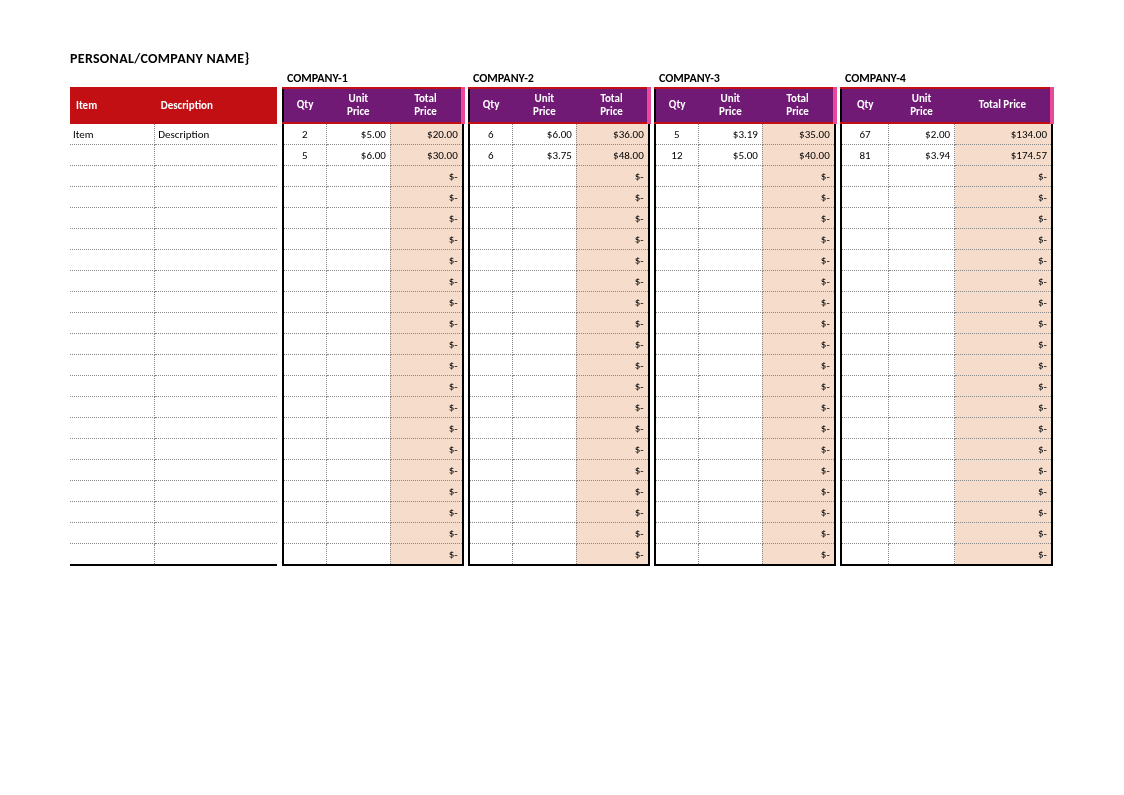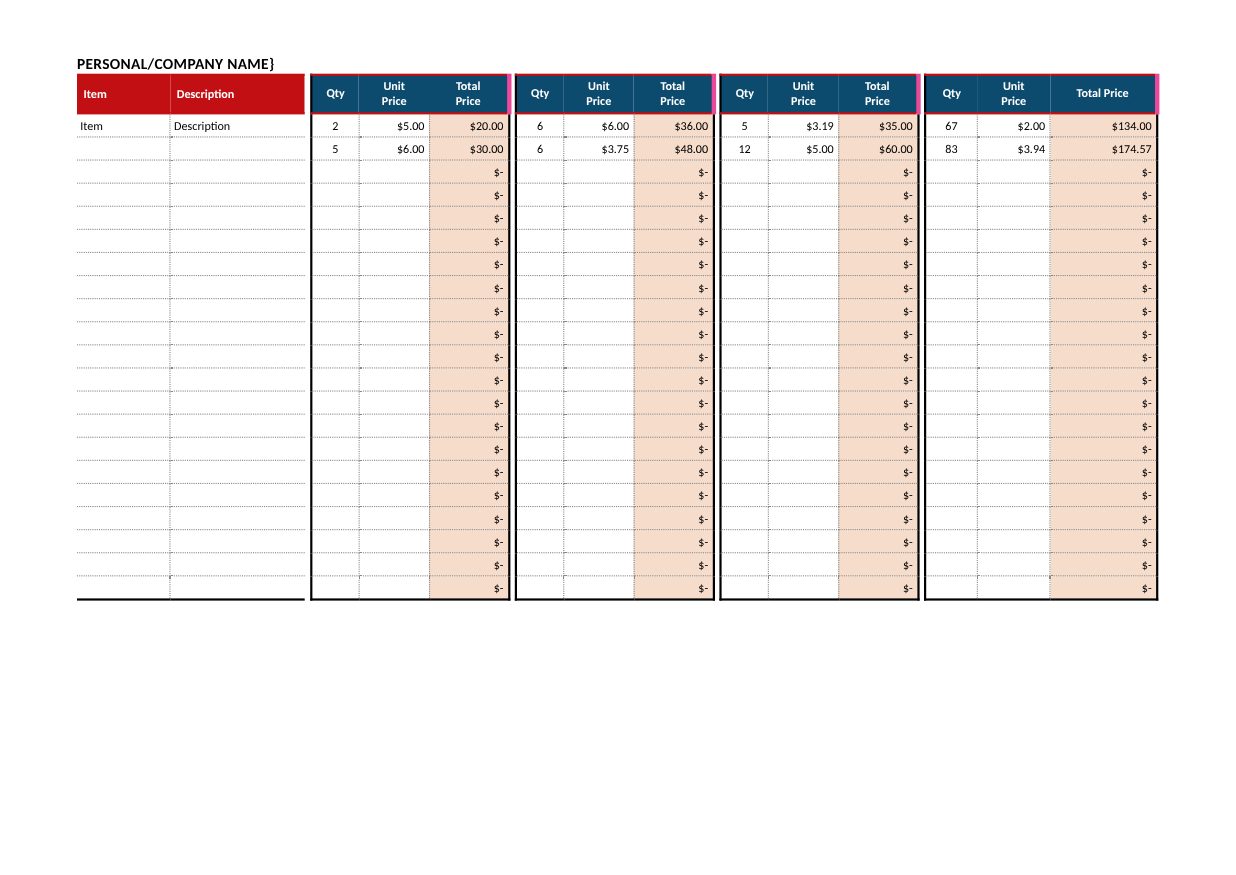--- a/index.html
+++ b/index.html
@@ -14,21 +14,21 @@
   col.u{width:62px;}
   col.t{width:70px;}
   col.q4{width:46px;}
   col.u4{width:64px;}
   col.t4{width:94px;}
   th,td{padding:0;}
   
   td.complabel{font-size:12px;font-weight:700;padding:0 0 2px 4px;vertical-align:bottom;height:18px;}
   
   td.hRed{background:#c10f14;color:#fff;font-weight:700;text-align:left;padding:8px 6px;border-top:2px solid #c10f14;border-bottom:2px solid #c10f14;}
-  td.hBlk{background:#0c4a6e;color:#fff;font-weight:700;text-align:center;padding:4px 2px;line-height:1.15;border-top:2px solid #c10f14;border-bottom:2px solid #c10f14;}
+  td.hBlk{background:#701a75;color:#fff;font-weight:700;text-align:center;padding:4px 2px;line-height:1.15;border-top:2px solid #c10f14;border-bottom:2px solid #c10f14;}
   td.hBlkL{border-left:2px solid #000;}
   td.hBlkR{border-right:4px solid #ec4899;}
   
   tr.row td{height:20px;border-bottom:1px dotted #888;vertical-align:middle;}
   td.cL{text-align:left;padding-left:3px;border-right:1px dotted #888;}
   td.cLlast{text-align:left;padding-left:3px;}
   td.cC{text-align:center;border-right:1px dotted #888;}
   td.cR{text-align:right;padding-right:4px;border-right:1px dotted #888;}
   td.total{background:#f6dccb;text-align:right;padding-right:4px;}
   td.edgeL{border-left:2px solid #000;}
@@ -59,20 +59,31 @@
         <col class="q">
         <col class="u">
         <col class="t">
       <col class="gap">
         <col class="q4">
         <col class="u4">
         <col class="t4">
     </colgroup>
 
     <tbody>
+        <tr>
+      <td colspan="2"></td>
+      <td class="gap"></td>
+          <td class="complabel" colspan="3">COMPANY-1</td>
+      <td class="gap"></td>
+          <td class="complabel" colspan="3">COMPANY-2</td>
+      <td class="gap"></td>
+          <td class="complabel" colspan="3">COMPANY-3</td>
+      <td class="gap"></td>
+          <td class="complabel" colspan="3">COMPANY-4</td>
+    </tr>
 
     <tr>
       <td class="hRed">Item</td>
       <td class="hRed">Description</td>
 
       <td class="gap"></td>
       <td class="hBlk hBlkL">Qty</td>
       <td class="hBlk" id="h-c1-u">Unit<br>Price</td>
       <td class="hBlk hBlkR" id="h-c1-t">Total<br>Price</td>
 
@@ -121,23 +132,23 @@
           <td class="cC edgeL">5</td>
           <td class="cR">$6.00</td>
           <td class="total edgeR">$30.00</td>
           <td class="gap"></td>
           <td class="cC edgeL">6</td>
           <td class="cR">$3.75</td>
           <td class="total edgeR">$48.00</td>
           <td class="gap"></td>
           <td class="cC edgeL">12</td>
           <td class="cR">$5.00</td>
-          <td class="total edgeR">$60.00</td>
-          <td class="gap"></td>
-          <td class="cC edgeL">83</td>
+          <td class="total edgeR">$40.00</td>
+          <td class="gap"></td>
+          <td class="cC edgeL">81</td>
           <td class="cR">$3.94</td>
           <td class="total edgeR">$174.57</td>
         </tr>
         <tr class="row">
           <td class="cL"></td>
           <td class="cLlast"></td>
           <td class="gap"></td>
           <td class="cC edgeL"></td>
           <td class="cR"></td>
           <td class="total edgeR">$-</td>

